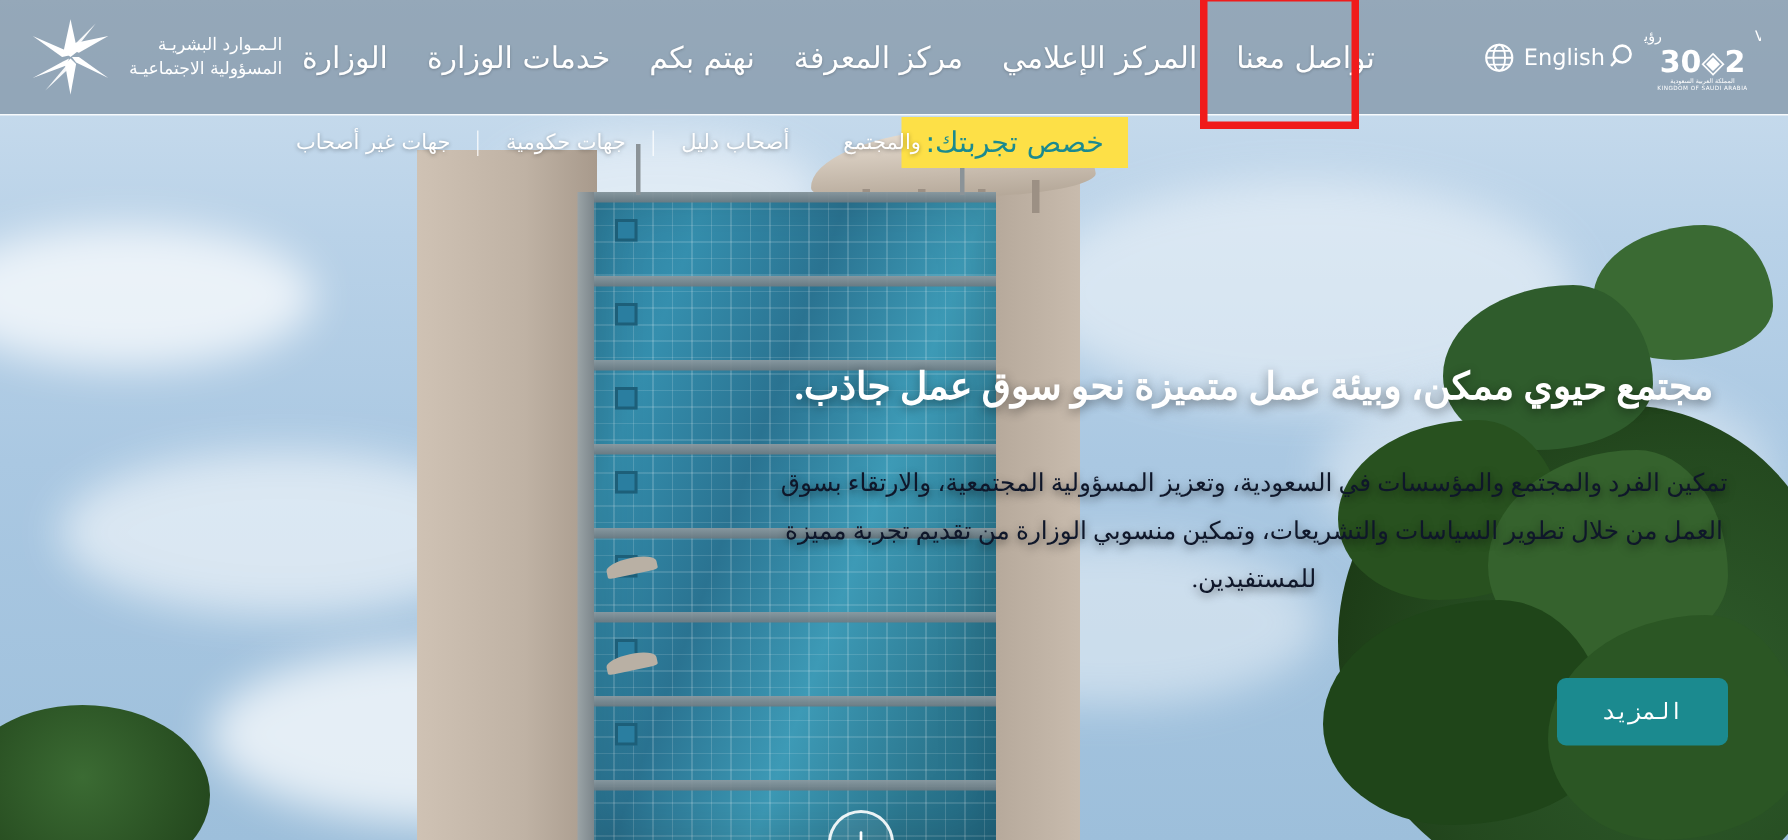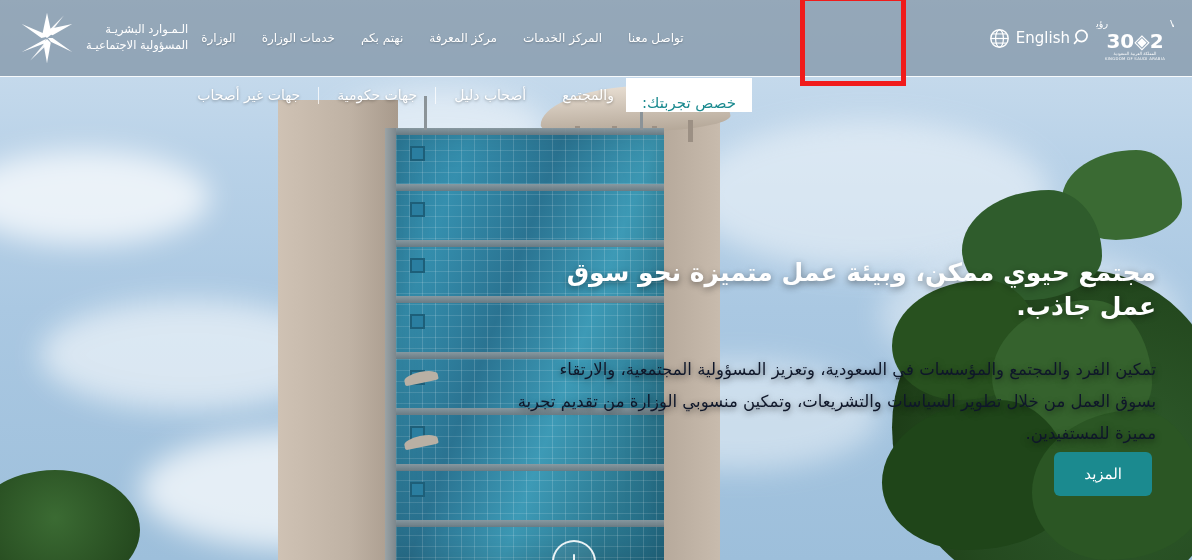--- a/index.html
+++ b/index.html
@@ -118,21 +118,21 @@
   }
   .ministry-text{
     color:#fff; font-size:11.5px; line-height:1.35;
     text-align:right; white-space:nowrap; letter-spacing:.2px;
   }
   .ministry-mark{ width:58px; height:56px; flex:0 0 auto; }
 
   
   .mainnav{ display:flex; align-items:center; gap:0; }
   .mainnav a{
-    color:#fff; text-decoration:none; font-size:12px;
+    color:#fff; text-decoration:none; font-size:20px;
     padding:6px 13px; white-space:nowrap; letter-spacing:.1px;
     text-shadow:0 1px 2px rgba(0,0,0,.22);
   }
 
   
   .hdr-left{ display:flex; align-items:center; gap:14px; }
   .lang{
     display:flex; align-items:center; gap:6px;
     color:#fff; font-size:15px; cursor:pointer;
   }
@@ -156,52 +156,52 @@
   .subnav{
     position:absolute; left:0; top:76px; width:1192px; height:38px;
     z-index:38;
     display:flex; align-items:stretch; flex-direction:row;
   }
   .subnav-line{
     position:absolute; left:0; right:0; top:0; height:1px;
     background:rgba(255,255,255,.85);
   }
   .chip{
-    background:#ffffff; color:#1b8a8f; font-size:15px;
-    display:flex; align-items:flex-end; padding:0 16px;
+    background:#fde047; color:#1b8a8f; font-size:19px;
+    display:flex; align-items:center; padding:0 16px;
     position:absolute; right:440px; top:2px; height:34px;
     white-space:nowrap;
   }
   .subnav-items{
     position:absolute; right:560px; top:0; height:38px;
     display:flex; align-items:center;
   }
   .subnav-items a{
     color:#fff; text-decoration:none; font-size:14px;
     padding:0 18px; white-space:nowrap;
     text-shadow:0 1px 3px rgba(0,0,0,.35);
   }
   .sep{ width:1px; height:17px; background:rgba(255,255,255,.75); }
 
   
   .hero-copy{
-    position:absolute; right:36px; top:256px; width:640px;
-    text-align:right; z-index:20;
+    position:absolute; right:36px; top:242px; width:640px;
+    text-align:center; z-index:20;font-family:Liberation Serif, serif;
   }
   .hero-title{
     color:#fff; font-size:25px; font-weight:700; line-height:1.35;
     text-shadow:0 2px 7px rgba(0,0,0,.45);
   }
   .hero-body{
     color:#0f172a; font-size:16.5px; line-height:1.95; margin-top:30px;
     text-shadow:0 2px 6px rgba(0,0,0,.5);
   }
   .more-btn{
     position:absolute; right:40px; top:452px; z-index:20;
-    background:#1b8a8f; color:#fff; border:none; font-family:Liberation Serif, serif;
+    background:#1b8a8f; color:#fff; border:none; font-family:Liberation Mono, monospace;
     font-size:15px; padding:13px 30px; border-radius:6px; cursor:pointer;
   }
 
   
   .scroll-ind{
     position:absolute; left:552px; top:540px; width:44px; height:44px;
     border:2px solid rgba(255,255,255,.9); border-radius:50%;
     display:flex; align-items:center; justify-content:center;
     z-index:25; cursor:pointer; background:rgba(255,255,255,.06);
   }
@@ -296,21 +296,21 @@
       <circle cx="11" cy="11" r="9.1" fill="none" stroke="#fff" stroke-width="1.5"></circle>
       <ellipse cx="11" cy="11" rx="4.1" ry="9.1" fill="none" stroke="#fff" stroke-width="1.3"></ellipse>
       <line x1="1.9" y1="11" x2="20.1" y2="11" stroke="#fff" stroke-width="1.3"></line>
       <line x1="3.4" y1="6.2" x2="18.6" y2="6.2" stroke="#fff" stroke-width="1.1"></line>
       <line x1="3.4" y1="15.8" x2="18.6" y2="15.8" stroke="#fff" stroke-width="1.1"></line>
     </svg>
   </div>
 
   <nav class="mainnav" style="order:7; margin-right:auto;">
     <a href="#">تواصل معنا</a>
-    <a href="#">المركز الخدمات</a>
+    <a href="#">المركز الإعلامي</a>
     <a href="#">مركز المعرفة</a>
     <a href="#">نهتم بكم</a>
     <a href="#">خدمات الوزارة</a>
     <a href="#">الوزارة</a>
   </nav>
 
   <div class="ministry" style="order:8;">
     <div class="ministry-text">
       <div>الـمـوارد البشريـة</div>
       <div>المسؤولية الاجتماعيـة</div>

